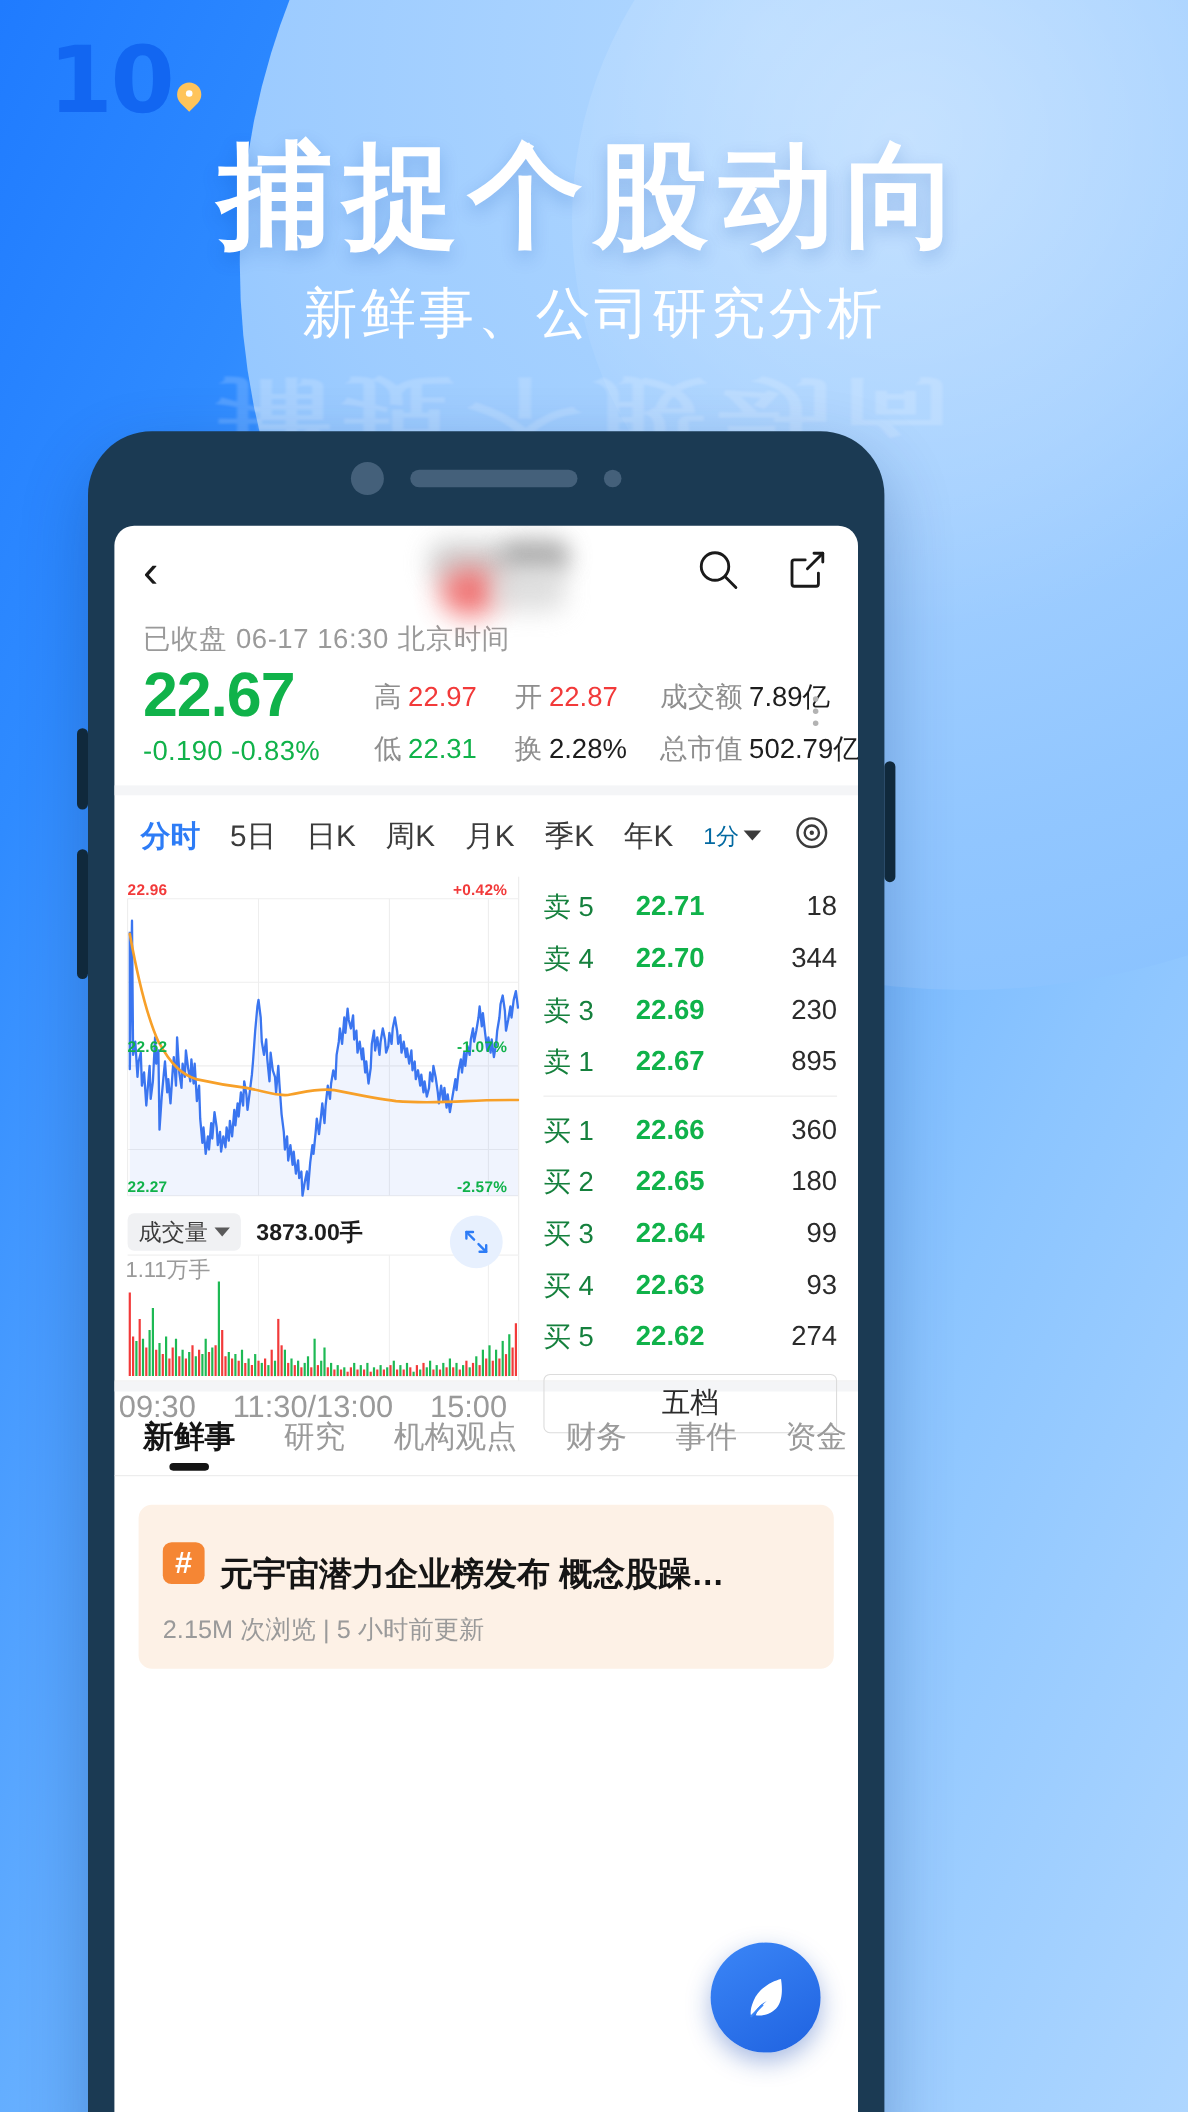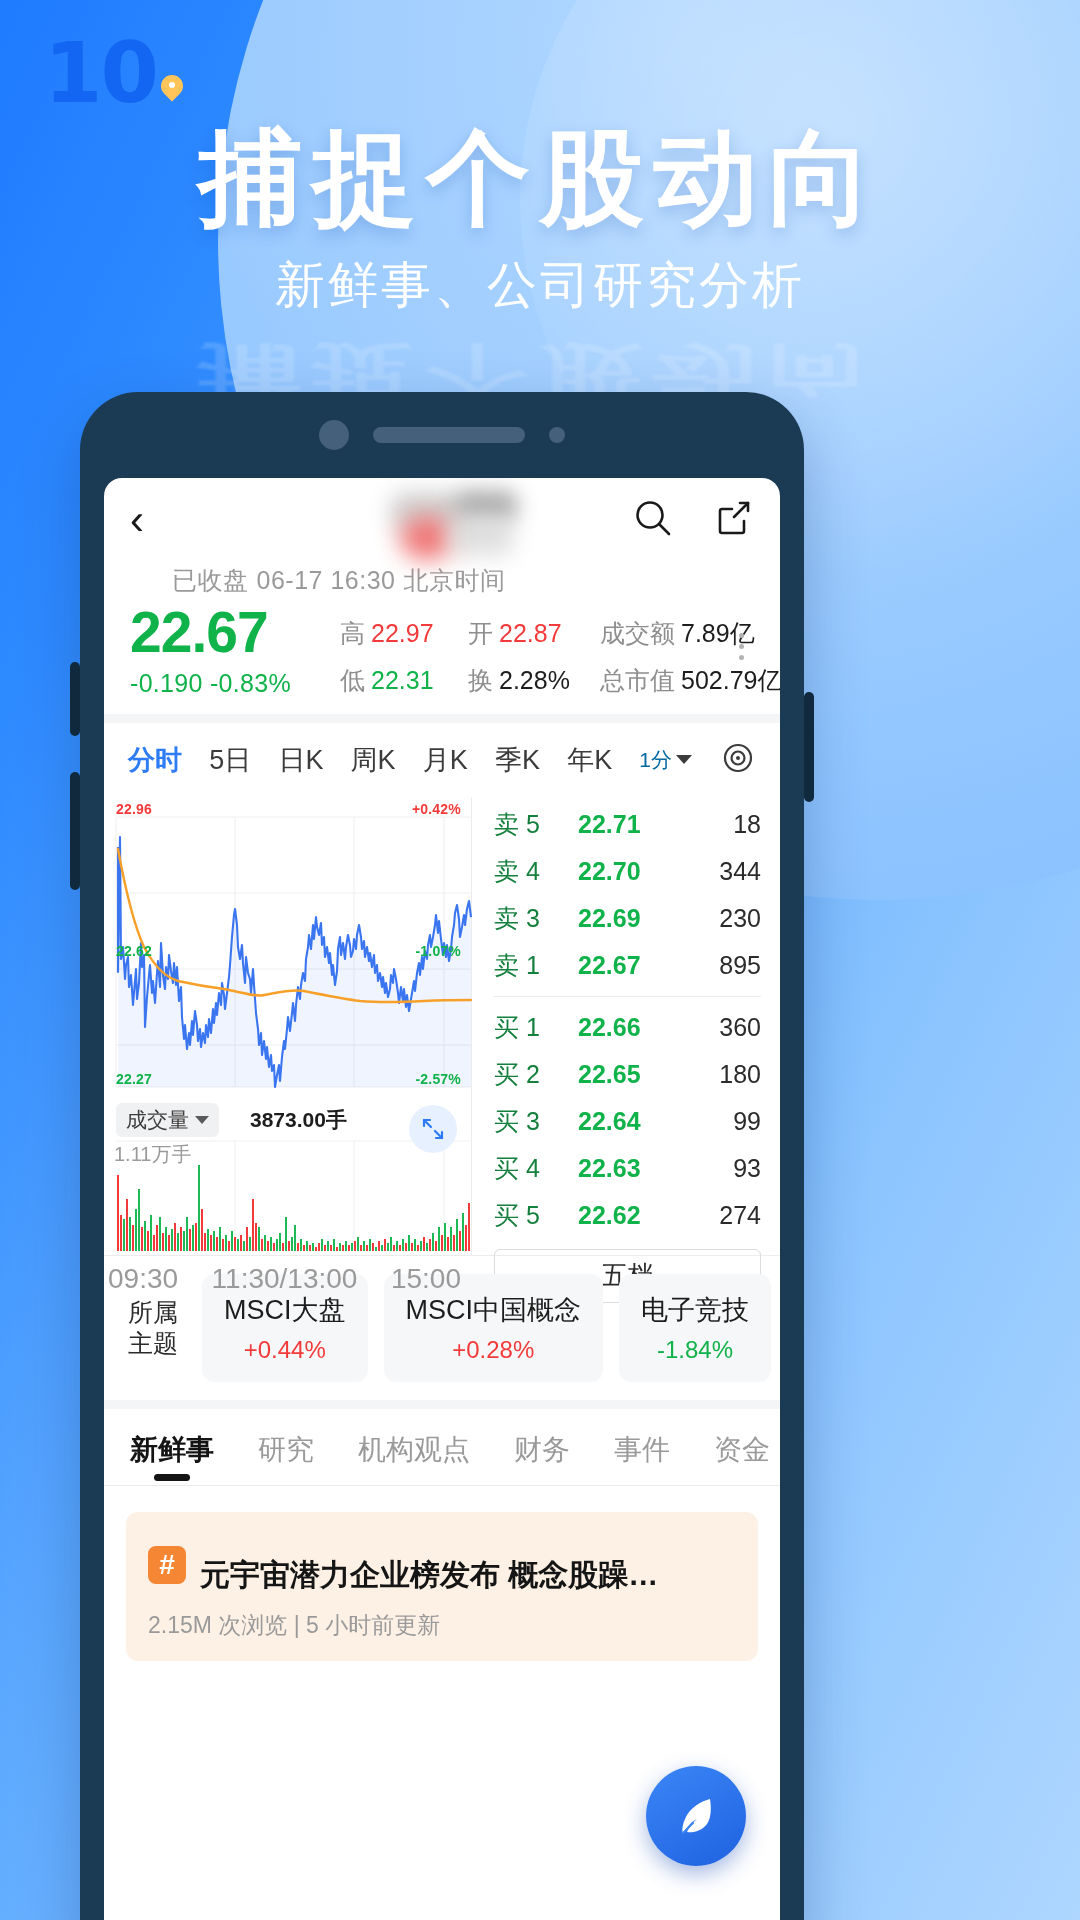--- a/index.html
+++ b/index.html
@@ -133,21 +133,21 @@
   }
   #title-blur .b4 {
     position: absolute; left: 58px; top: 26px; width: 66px; height: 40px;
     background: #d8d8d8; border-radius: 14px; filter: blur(11px); opacity: .8;
   }
   #appbar-actions { margin-left: auto; display: flex; align-items: center; gap: 38px; }
   .nav-icon { cursor: pointer; display: block; }
 
   
   #quote { padding: 2px 26px 16px; }
-  #quote-status { font-size: 25px; color: #9a9a9a; letter-spacing: .5px; margin-bottom: 6px; margin-left: 42px; }
+  #quote-status { font-size: 25px; color: #9a9a9a; letter-spacing: .5px; margin-bottom: 6px; }
   #quote-status .sep { display: inline-block; width: 8px; }
   #quote-grid { display: flex; align-items: flex-start; }
   #price-col { width: 210px; }
   #last-price { font-size: 57px; font-weight: 700; color: #10b24a; line-height: 1.05; letter-spacing: -1px; }
   #price-change { font-size: 25px; color: #10b24a; margin-top: 6px; letter-spacing: .3px; }
   .stat-col { display: flex; flex-direction: column; gap: 14px; padding-top: 14px; }
   #stat-col-1 { width: 128px; }
   #stat-col-2 { width: 132px; }
   #stat-col-3 { width: 0; flex: 1; }
   .stat-row { font-size: 25px; color: #8e8e8e; white-space: nowrap; }
@@ -174,21 +174,21 @@
 
   
   #chart-wrap { display: flex; height: 458px; }
   #chart-left { width: 368px; position: relative; border-right: 1px solid #ececec; }
   #pricechart { position: relative; height: 300px; }
   #pricechart svg { display: block; }
   .clabel { position: absolute; font-size: 14px; font-weight: 700; letter-spacing: .2px; }
   .clabel.red { color: #f23a3a; }
   .clabel.green { color: #10b24a; }
 
-  #volhead { display: flex; align-items: center; gap: 31px; padding: 6px 10px 2px 12px; }
+  #volhead { display: flex; align-items: center; gap: 14px; padding: 6px 10px 2px 12px; }
   #vol-select {
     background: #f0f1f3; border-radius: 6px; padding: 3px 10px;
     font-size: 21px; color: #3b3b3b; display: flex; align-items: center; gap: 6px; cursor: pointer;
   }
   #vol-select .caret { width: 0; height: 0; border-left: 7px solid transparent; border-right: 7px solid transparent; border-top: 8px solid #5a5a5a; }
   #vol-value { font-size: 21px; font-weight: 700; color: #1d1d1d; }
   #volchart { position: relative; height: 120px; }
   #vol-max { position: absolute; left: 10px; top: 2px; font-size: 20px; color: #9a9a9a; z-index: 2; }
   #expand-btn {
     position: absolute; right: 14px; top: -34px; width: 48px; height: 48px;
@@ -616,39 +616,20 @@
           <span class="ob-price">22.62</span>
           <span class="ob-qty">274</span>
         </div>
 
         <div id="ob-button">五档</div>
       </div>
     </div>
 
     <div class="hr-thin"></div>
 
-    <div id="themes">
-      <div id="themes-label">
-        <div>所属</div>
-        <div>主题</div>
-      </div>
-      <div class="theme-card">
-        <div class="theme-name">MSCI大盘</div>
-        <div class="theme-chg up">+0.44%</div>
-      </div>
-      <div class="theme-card">
-        <div class="theme-name">MSCI中国概念</div>
-        <div class="theme-chg up">+0.28%</div>
-      </div>
-      <div class="theme-card">
-        <div class="theme-name">电子竞技</div>
-        <div class="theme-chg down">-1.84%</div>
-      </div>
-
-    </div>
 
     <div class="hr"></div>
 
     <div id="content-tabs">
       <span class="ntab active">新鲜事</span>
       <span class="ntab">研究</span>
       <span class="ntab">机构观点</span>
       <span class="ntab">财务</span>
       <span class="ntab">事件</span>
       <span class="ntab">资金</span>

